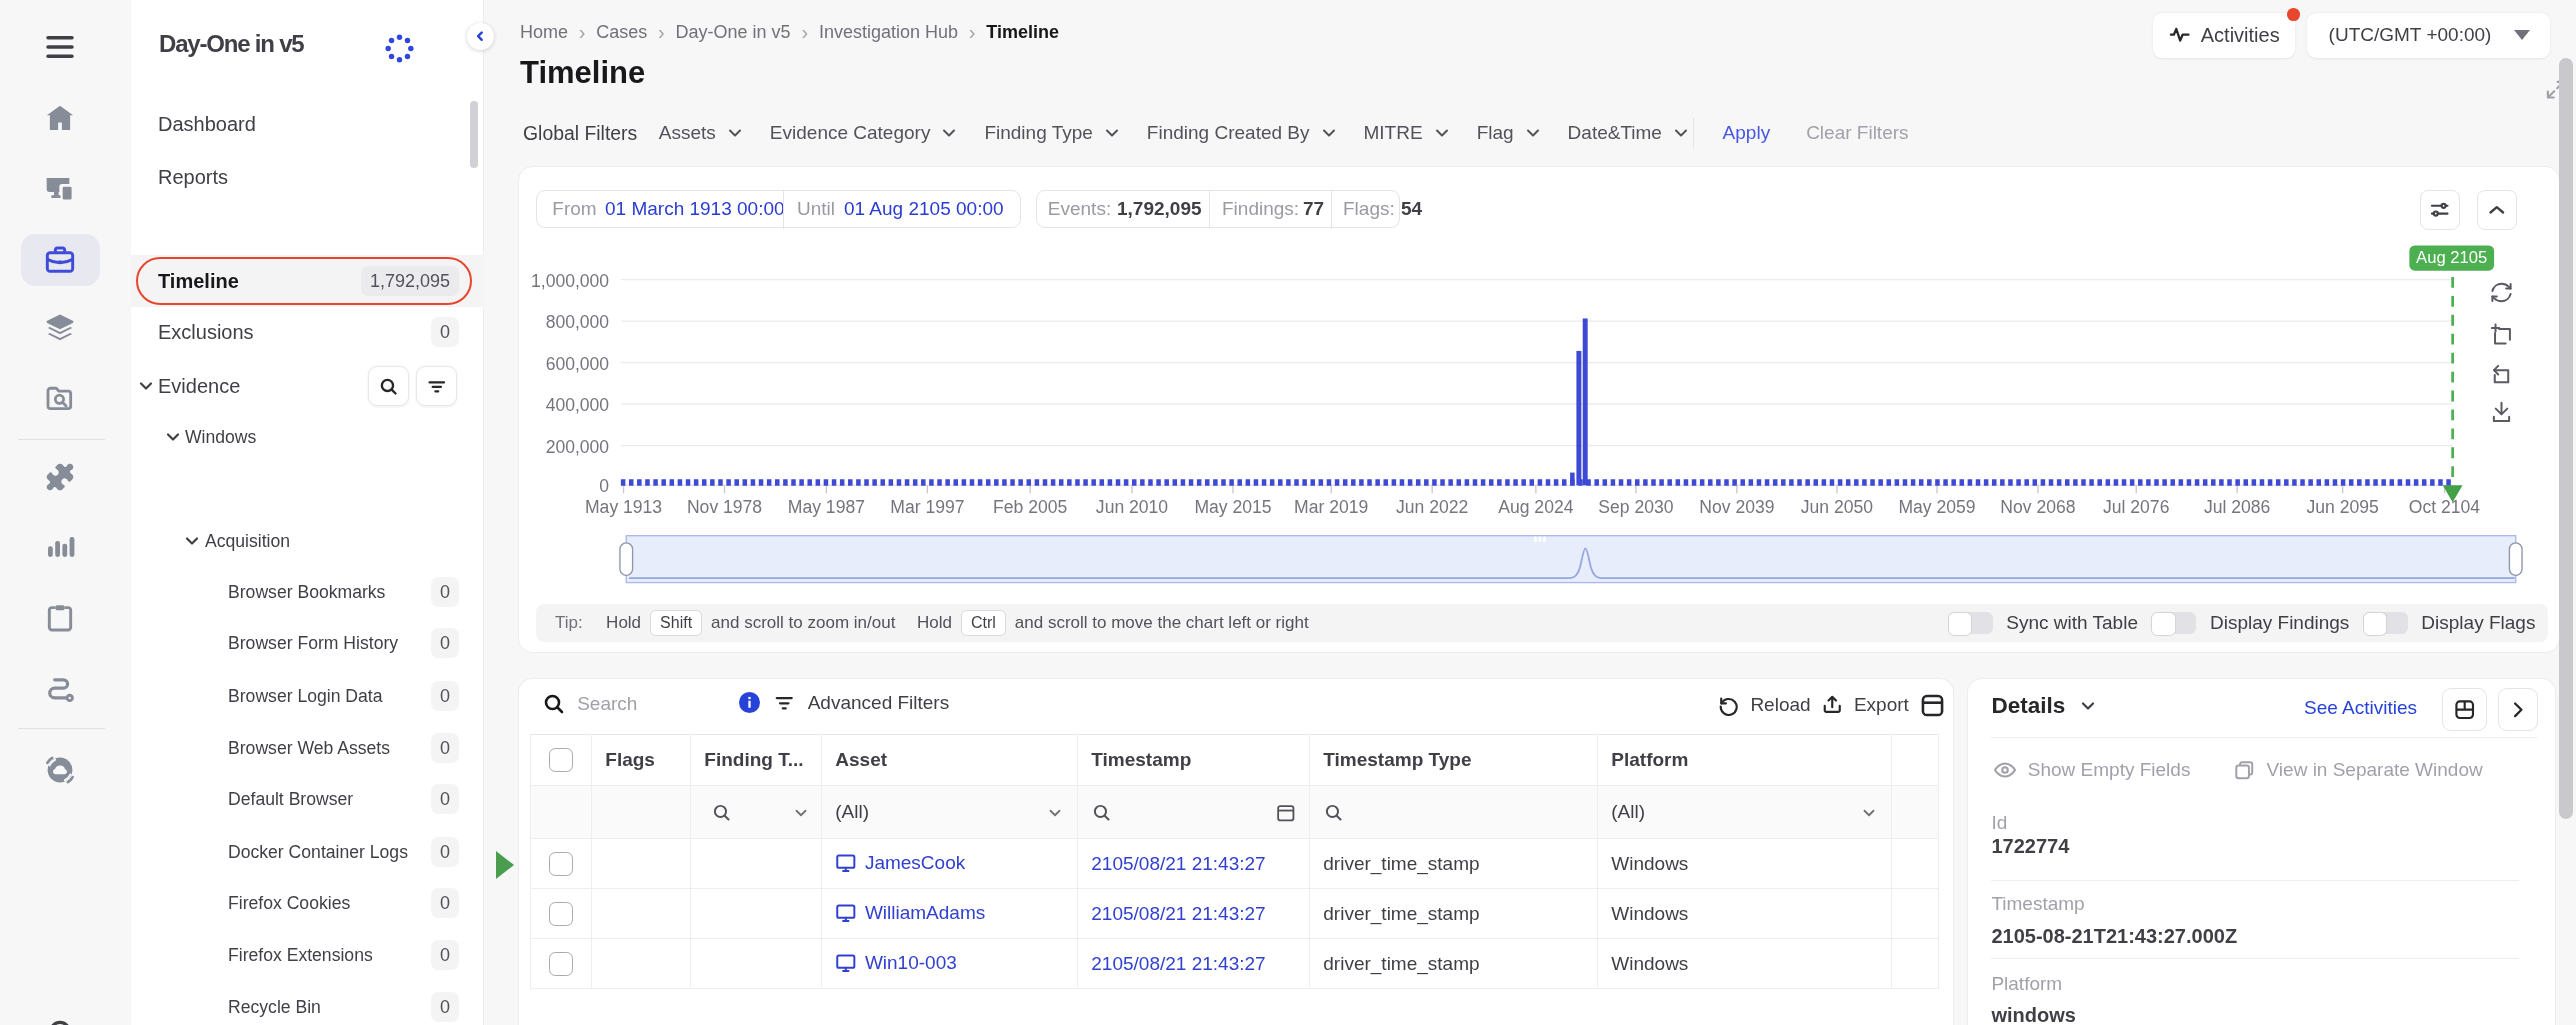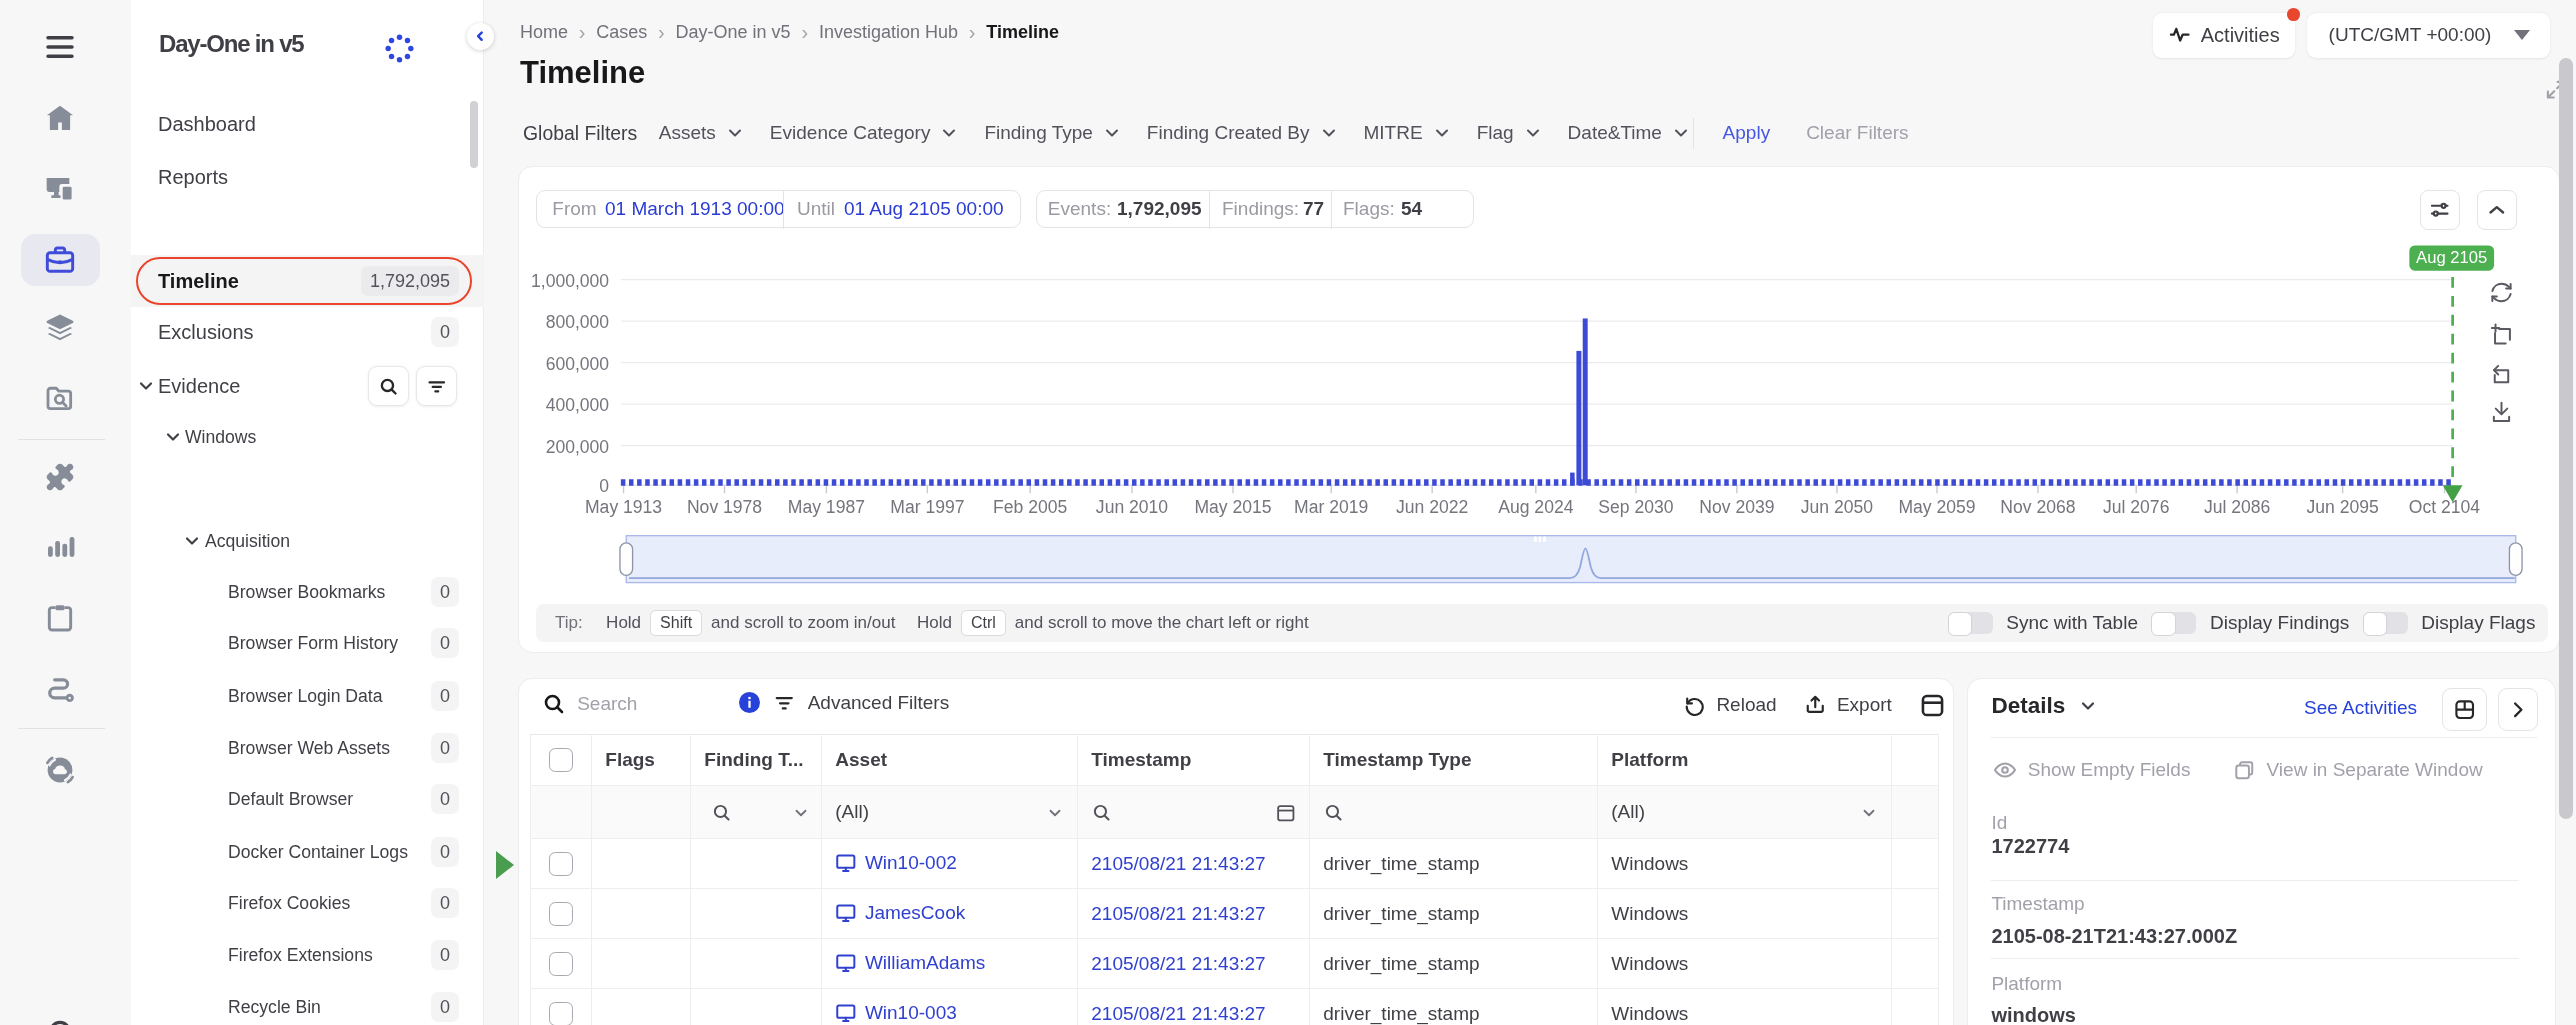--- a/index.html
+++ b/index.html
@@ -44,41 +44,41 @@
 #filterRow .clear { color:#a1a1aa; font-weight:500; margin-left:36px; }
 
 .card { position:absolute; background:#fff; border:0.9px solid #ededf0; border-radius:14.4px; }
 #card1 { left:518px; top:166px; width:2042px; height:487px; }
 #card2 { left:518px; top:678px; width:1436px; height:361px; border-bottom:none; border-radius:14.4px 14.4px 0 0; }
 #card3 { left:1967px; top:678px; width:589px; height:361px; border-bottom:none; border-radius:14.4px 14.4px 0 0; }
 
 .inputBox { position:absolute; top:22.5px; white-space:nowrap; height:38px; border:0.9px solid #e4e4e7; border-radius:9px; background:#fff; font-size:19px; }
 .inputBox span { position:absolute; top:50%; transform:translateY(-50%); }
 #rangeBox { left:17px; width:485px; }
-#statsBox { left:517px; width:438px; }
+#statsBox { left:517px; width:364px; }
 .inputBox .g { color:#9a9aa2; }
 .inputBox .b { color:#2a3cd4; }
 .inputBox .d { color:#3f3f46; font-weight:700; }
 .ibdiv { width:0.9px; height:38px; background:#e4e4e7; }
 #segWrap { position:absolute; left:1583px; top:22.5px; width:304px; height:40px; border:0.9px solid #e4e4e7; border-radius:8px; background:#fff; display:flex; font-size:20px; color:#52525b; overflow:hidden; }
 #segWrap .seg { flex:1; display:flex; align-items:center; justify-content:center; border-right:0.9px solid #e4e4e7; }
 #segWrap .seg:last-child { border-right:none; }
 #segWrap .on { background:#ececee; color:#27272a; font-weight:500; }
 .cbtn { position:absolute; top:22.5px; width:40px; height:40px; border:0.9px solid #e4e4e7; border-radius:8px; background:#fff; display:flex; align-items:center; justify-content:center; }
 
 #tipBar { position:absolute; left:17px; top:437px; width:2012px; height:38px; background:#f4f4f5; border-radius:8px; display:flex; align-items:center; font-size:17px; color:#52525b; }
 #tipBar .kbd { background:#fff; border:0.9px solid #d9d9de; border-radius:5.4px; padding:2.7px 9px; font-size:16px; margin:0 9px; color:#3f3f46; }
 #tipBar .tg { width:45px; height:21.6px; background:#e2e2e6; border-radius:6.3px; position:relative; margin-right:13.5px; }
 #tipBar .tg::after { content:""; position:absolute; left:0; top:0; width:22.5px; height:21.6px; background:#fff; border:0.9px solid #d4d4d8; border-radius:6.3px; }
 #tipBar .tlbl { font-size:19px; color:#3f3f46; margin-right:13.5px; }
 
 #tbToolbar { position:absolute; left:0; top:0; width:100%; height:57px; }
 #tbToolbar .search { position:absolute; left:23.4px; top:12.6px; display:flex; align-items:center; gap:10.8px; color:#a1a1aa; font-size:19px; }
 #tbToolbar .adv { position:absolute; left:220px; top:12.6px; display:flex; align-items:center; gap:12.6px; color:#3f3f46; font-size:19px; }
-#tbToolbar .right { position:absolute; right:7.2px; top:12.6px; display:flex; align-items:center; gap:27px; color:#3f3f46; font-size:19px; }
+#tbToolbar .right { position:absolute; right:7.2px; top:12.6px; display:flex; align-items:center; gap:10px; color:#3f3f46; font-size:19px; }
 table#grid { position:absolute; left:10.8px; top:55px; border-collapse:collapse; table-layout:fixed; width:1407px; font-size:19px; }
 #grid th, #grid td { border:0.9px solid #eeeef0; overflow:hidden; white-space:nowrap; }
 #grid th { height:51px; text-align:left; font-weight:700; color:#3f3f46; padding-left:13.5px; border-top:0.9px solid #e8e8ea; }
 #grid tr.frow td { height:53px; background:#fafafa; }
 #grid tr.drow td { height:50px; }
 #grid td { padding-left:13.5px; }
 .cbx { width:24px; height:24px; border:0.9px solid #a9a9b2; border-radius:6.3px; background:#fff; display:inline-block; vertical-align:middle; }
 .blue { color:#3040d0; }
 #greenTri { position:absolute; left:496px; top:851px; width:0; height:0; border-top:14.4px solid transparent; border-bottom:14.4px solid transparent; border-left:18px solid #4a9d4e; }
 
@@ -525,33 +525,20 @@
             </svg></td>
       <td></td>
     </tr>
     <tr class="drow">
       <td style="text-align:center;padding-left:0"><span class="cbx"></span></td>
           <td></td>
           <td></td>
       <td class="blue"><svg width="21.6" height="21.6" viewBox="0 0 24 24" fill="none" stroke="#3040d0" stroke-width="2.2" stroke-linecap="round" style="vertical-align:-4.5px;margin-right:8px">
               <rect x="2.5" y="4" width="19" height="13.5" rx="1.8"></rect>
               <path d="M9 21h6M12 17.5V21"></path>
-            </svg>Win10-002</td>
-      <td class="blue">2105/08/21 21:43:27</td>
-          <td>driver_time_stamp</td>
-          <td>Windows</td>
-          <td></td>
-    </tr>
-    <tr class="drow">
-      <td style="text-align:center;padding-left:0"><span class="cbx"></span></td>
-          <td></td>
-          <td></td>
-      <td class="blue"><svg width="21.6" height="21.6" viewBox="0 0 24 24" fill="none" stroke="#3040d0" stroke-width="2.2" stroke-linecap="round" style="vertical-align:-4.5px;margin-right:8px">
-              <rect x="2.5" y="4" width="19" height="13.5" rx="1.8"></rect>
-              <path d="M9 21h6M12 17.5V21"></path>
             </svg>JamesCook</td>
       <td class="blue">2105/08/21 21:43:27</td>
           <td>driver_time_stamp</td>
           <td>Windows</td>
           <td></td>
     </tr>
     <tr class="drow">
       <td style="text-align:center;padding-left:0"><span class="cbx"></span></td>
           <td></td>
           <td></td>

